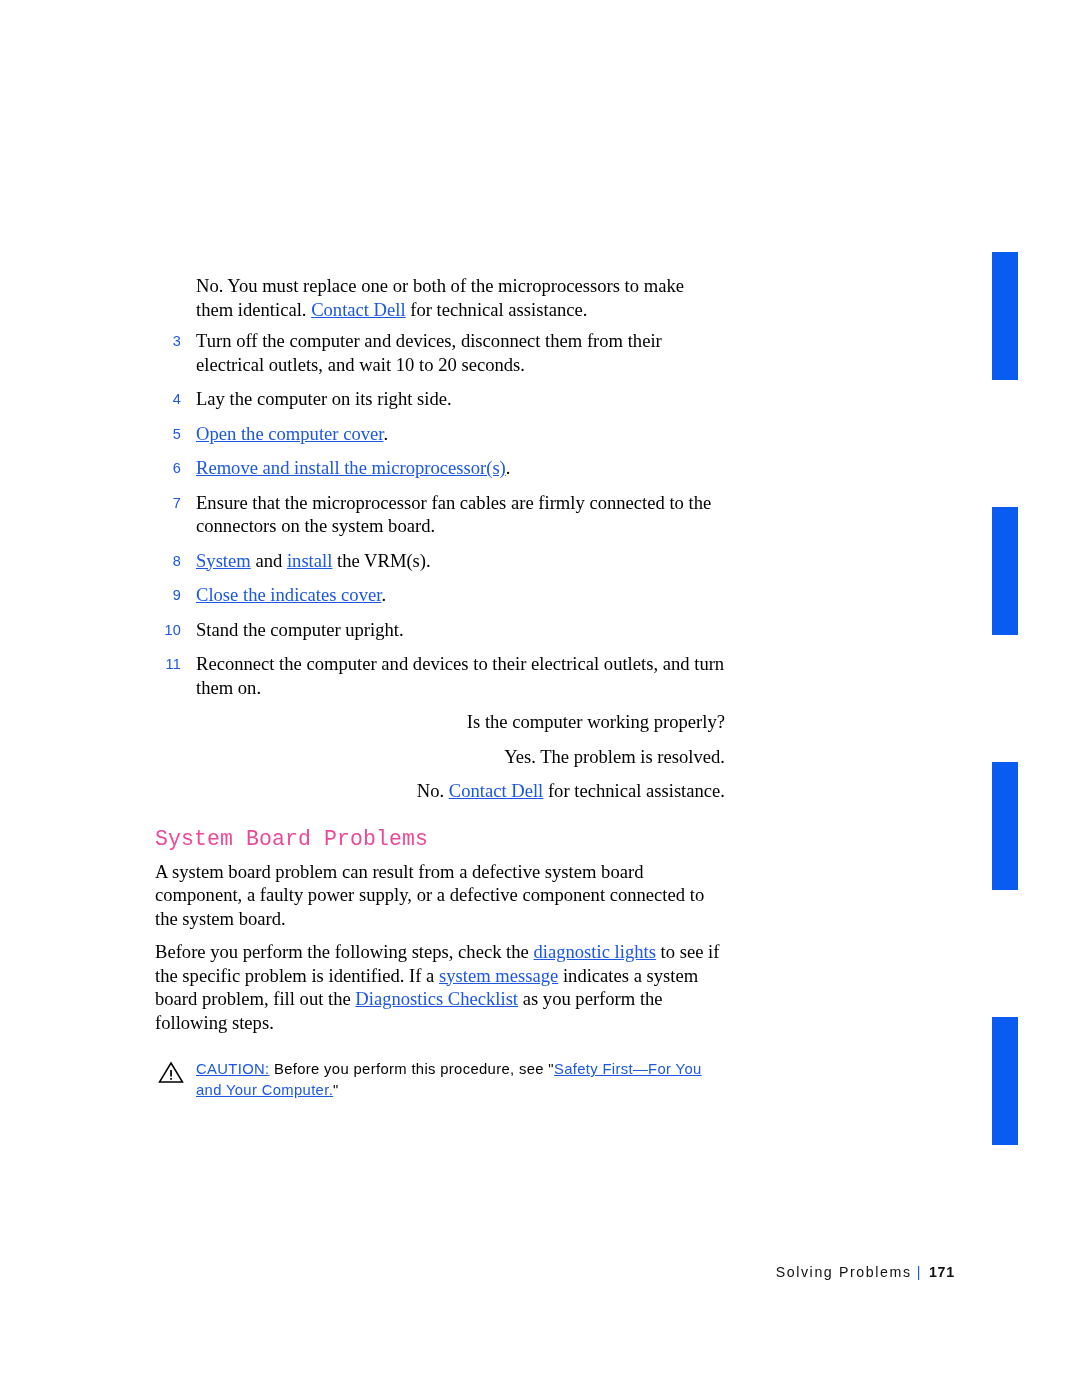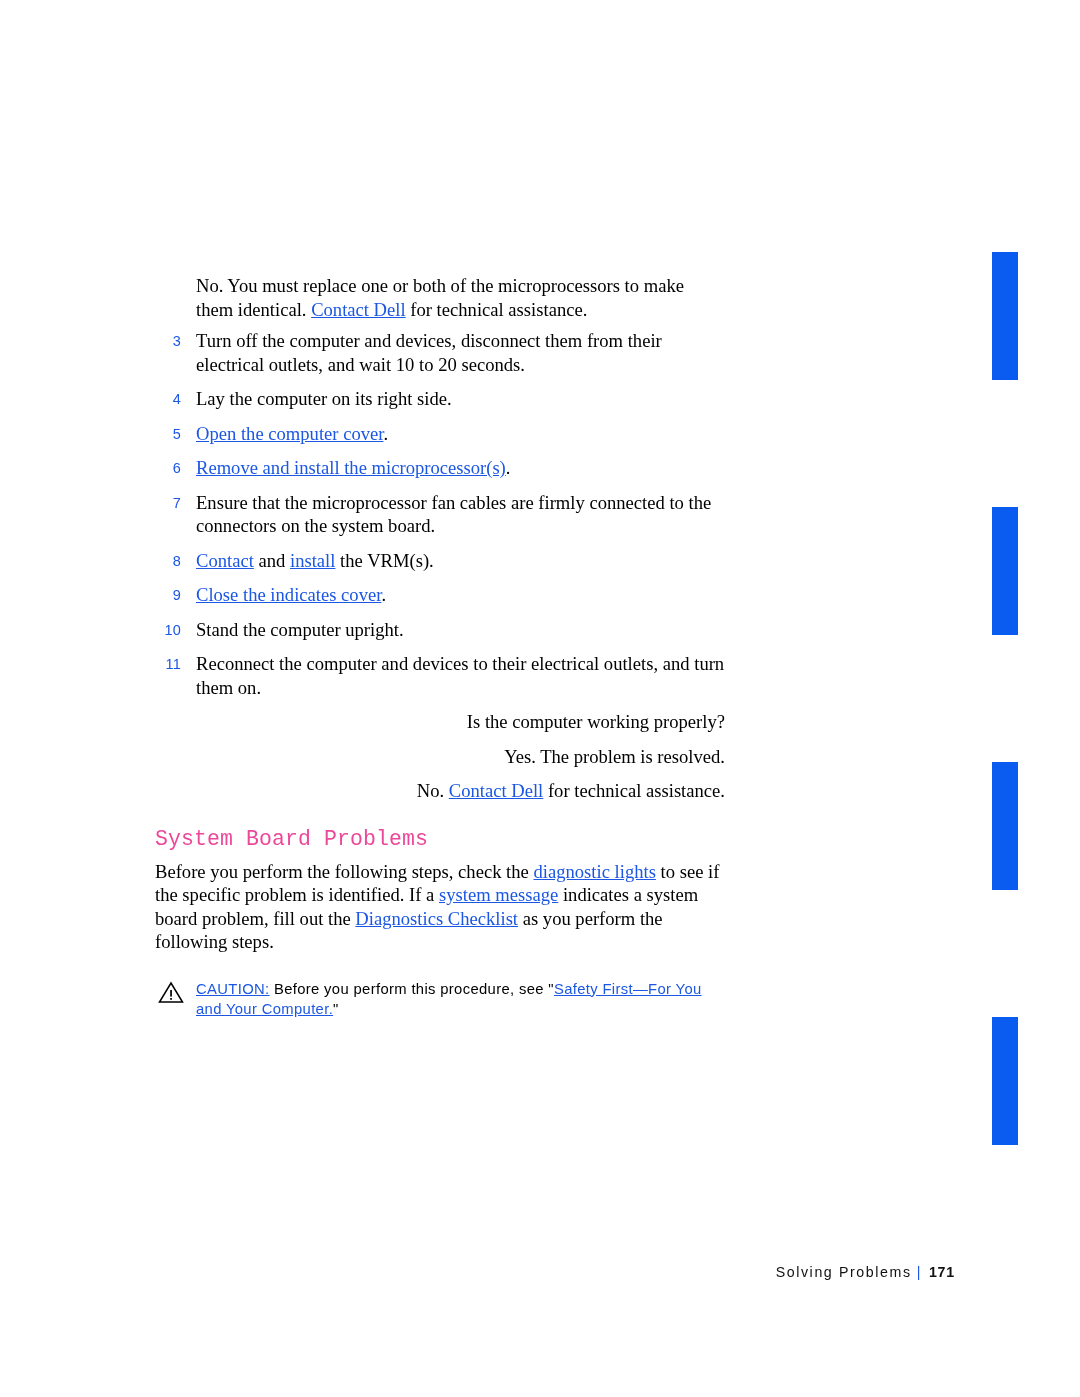--- a/index.html
+++ b/index.html
@@ -170,21 +170,21 @@
       <span class="txt"><a class="link" href="#">Remove and install the microprocessor(s)</a><span>.</span></span>
     </div>
 
     <div class="body-text step">
       <span class="num">7</span>
       <span class="txt"><span>Ensure that the microprocessor fan cables are firmly connected to the connectors on the system board.</span></span>
     </div>
 
     <div class="body-text step">
       <span class="num">8</span>
-      <span class="txt"><a class="link" href="#">Contact</a><span> and </span><a class="link" href="#">install</a><span> the VRM(s).</span></span>
+      <span class="txt"><a class="link" href="#">System</a><span> and </span><a class="link" href="#">install</a><span> the VRM(s).</span></span>
     </div>
 
     <div class="body-text step">
       <span class="num">9</span>
       <span class="txt"><a class="link" href="#">Close the indicates cover</a><span>.</span></span>
     </div>
 
     <div class="body-text step">
       <span class="num">10</span>
       <span class="txt"><span>Stand the computer upright.</span></span>
@@ -196,20 +196,21 @@
     </div>
 
     <div class="body-text sub-para">Is the computer working properly?</div>
     <div class="body-text sub-para">Yes. The problem is resolved.</div>
     <div class="body-text sub-para">
       <span>No. </span><a class="link" href="#">Contact Dell</a><span> for technical assistance.</span>
     </div>
 
     <h2 class="section-head">System Board Problems</h2>
 
+    <div class="body-text plain-para">A system board problem can result from a defective system board component, a faulty power supply, or a defective component connected to the system board.</div>
 
     <div class="body-text plain-para">
       <span>Before you perform the following steps, check the </span><a class="link" href="#">diagnostic lights</a><span> to see if the specific problem is identified. If a </span><a class="link" href="#">system message</a><span> indicates a system board problem, fill out the </span><a class="link" href="#">Diagnostics Checklist</a><span> as you perform the following steps.</span>
     </div>
 
     <div class="caution">
       <span class="warn-icon">
         <svg viewBox="0 0 26 23" width="26" height="23" aria-hidden="true">
           <polygon points="13,2 24.5,21 1.5,21" fill="none" stroke="#000000" stroke-width="1.5"></polygon>
           <rect x="12.2" y="9" width="1.7" height="6.6" fill="#000000"></rect>

